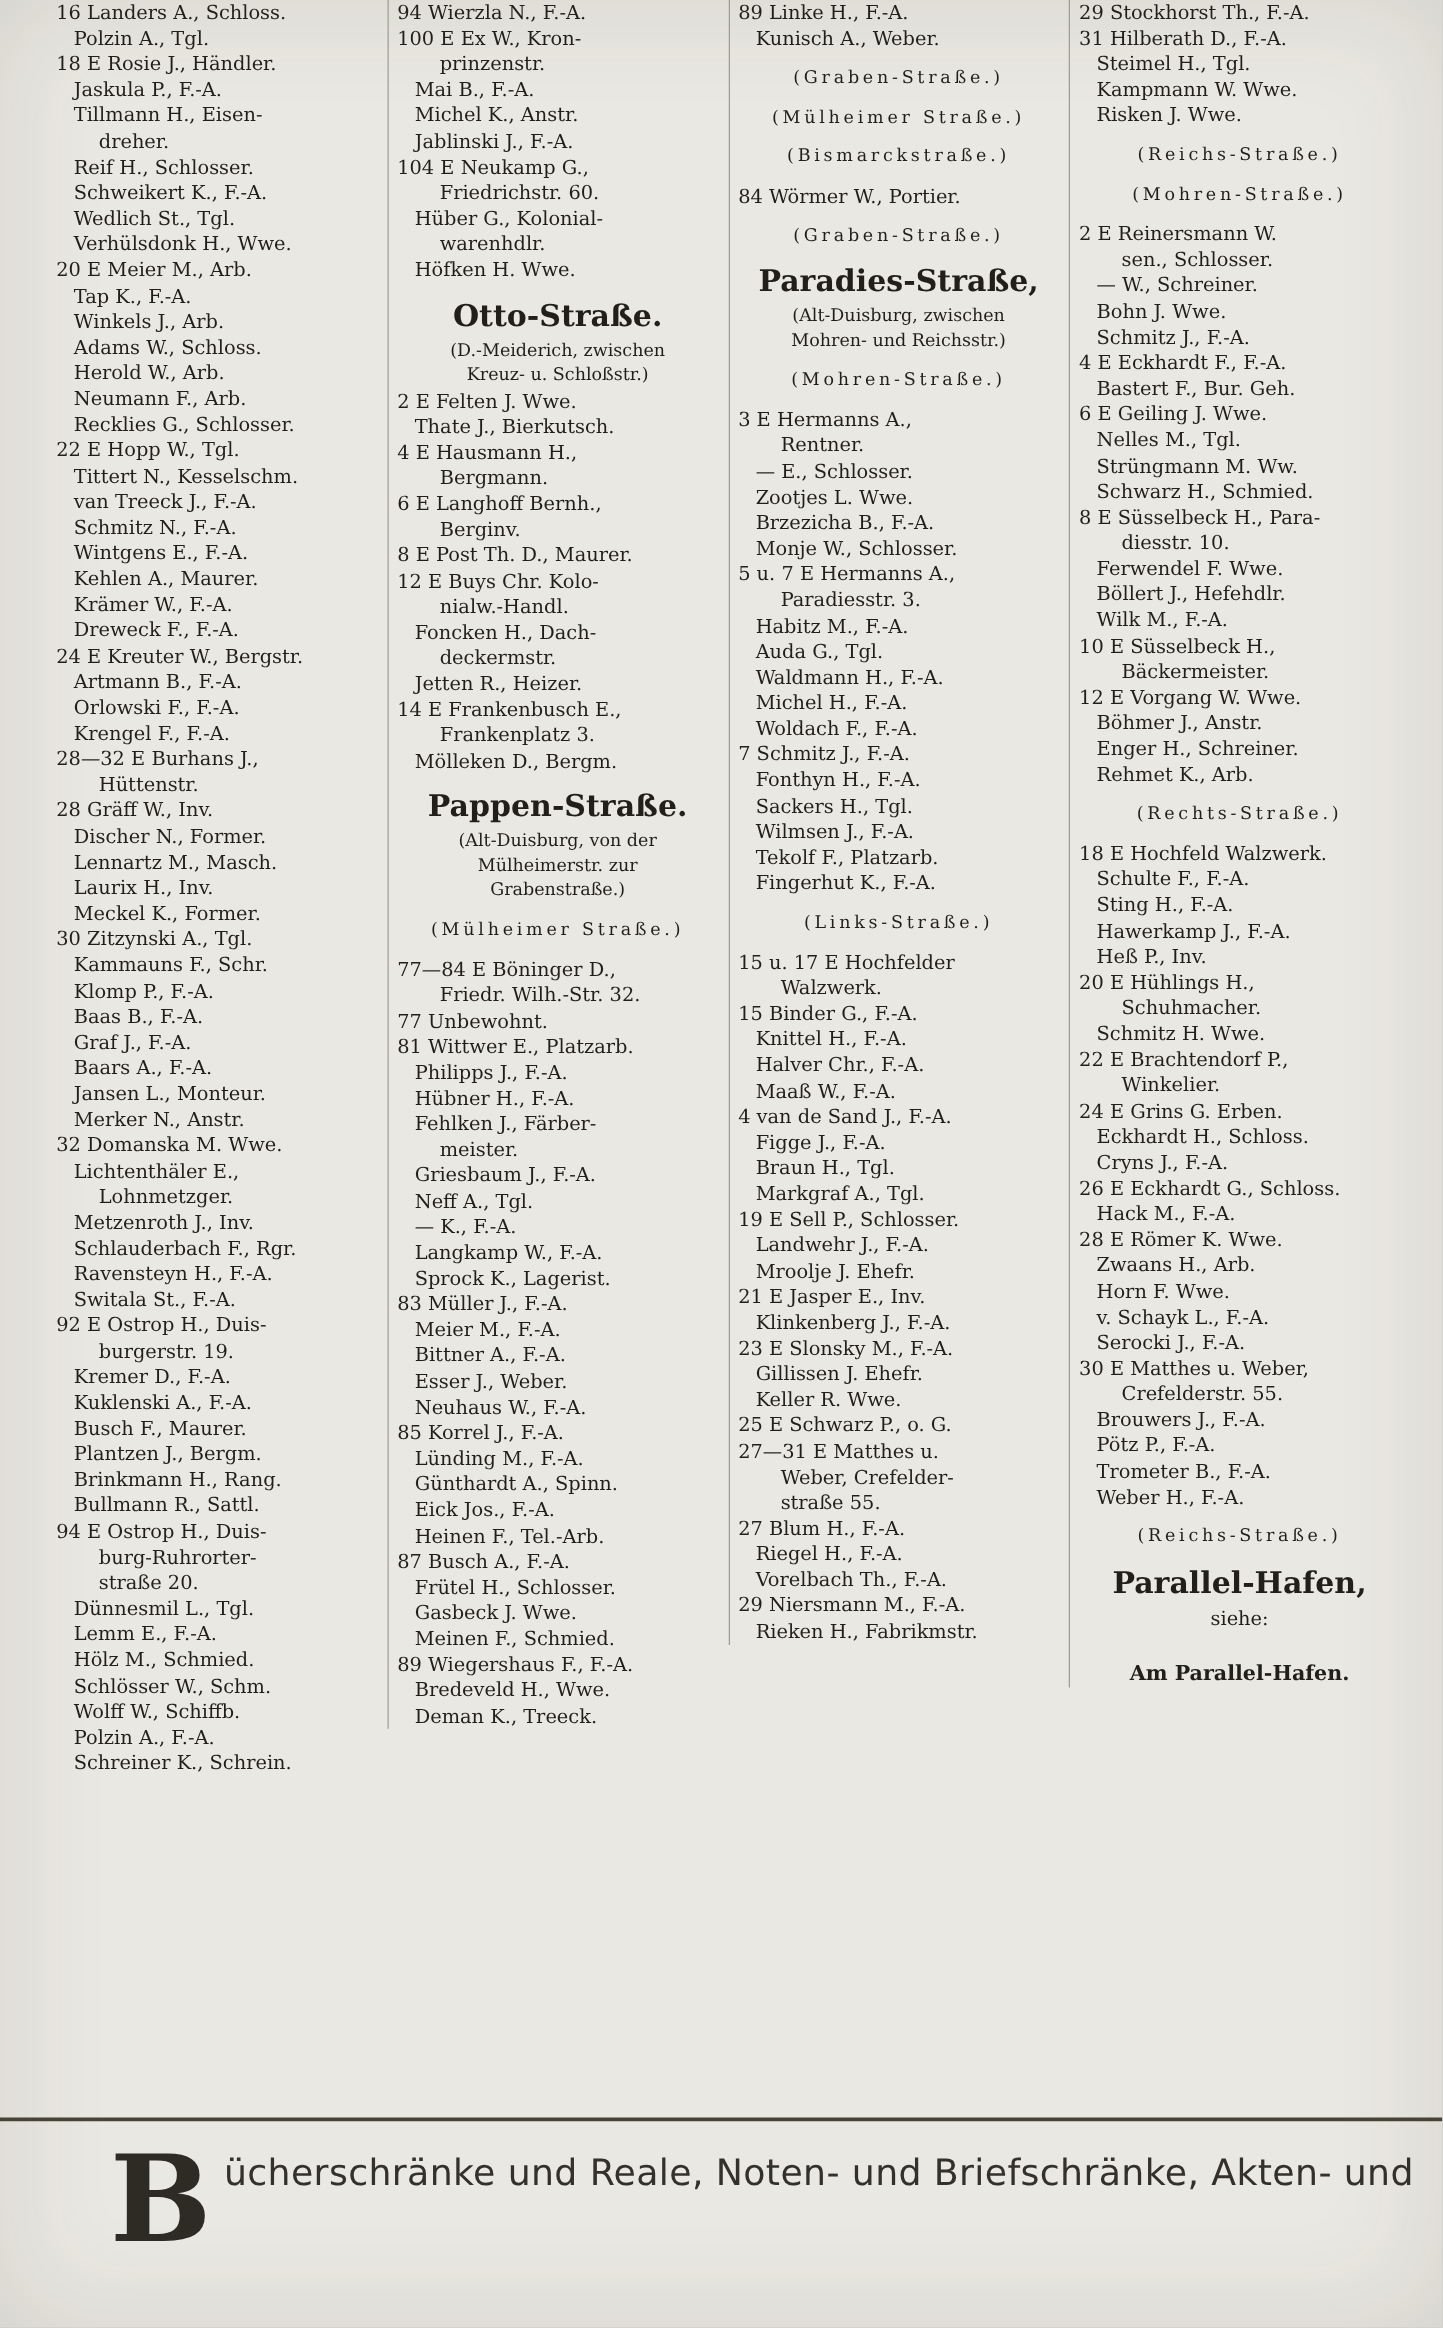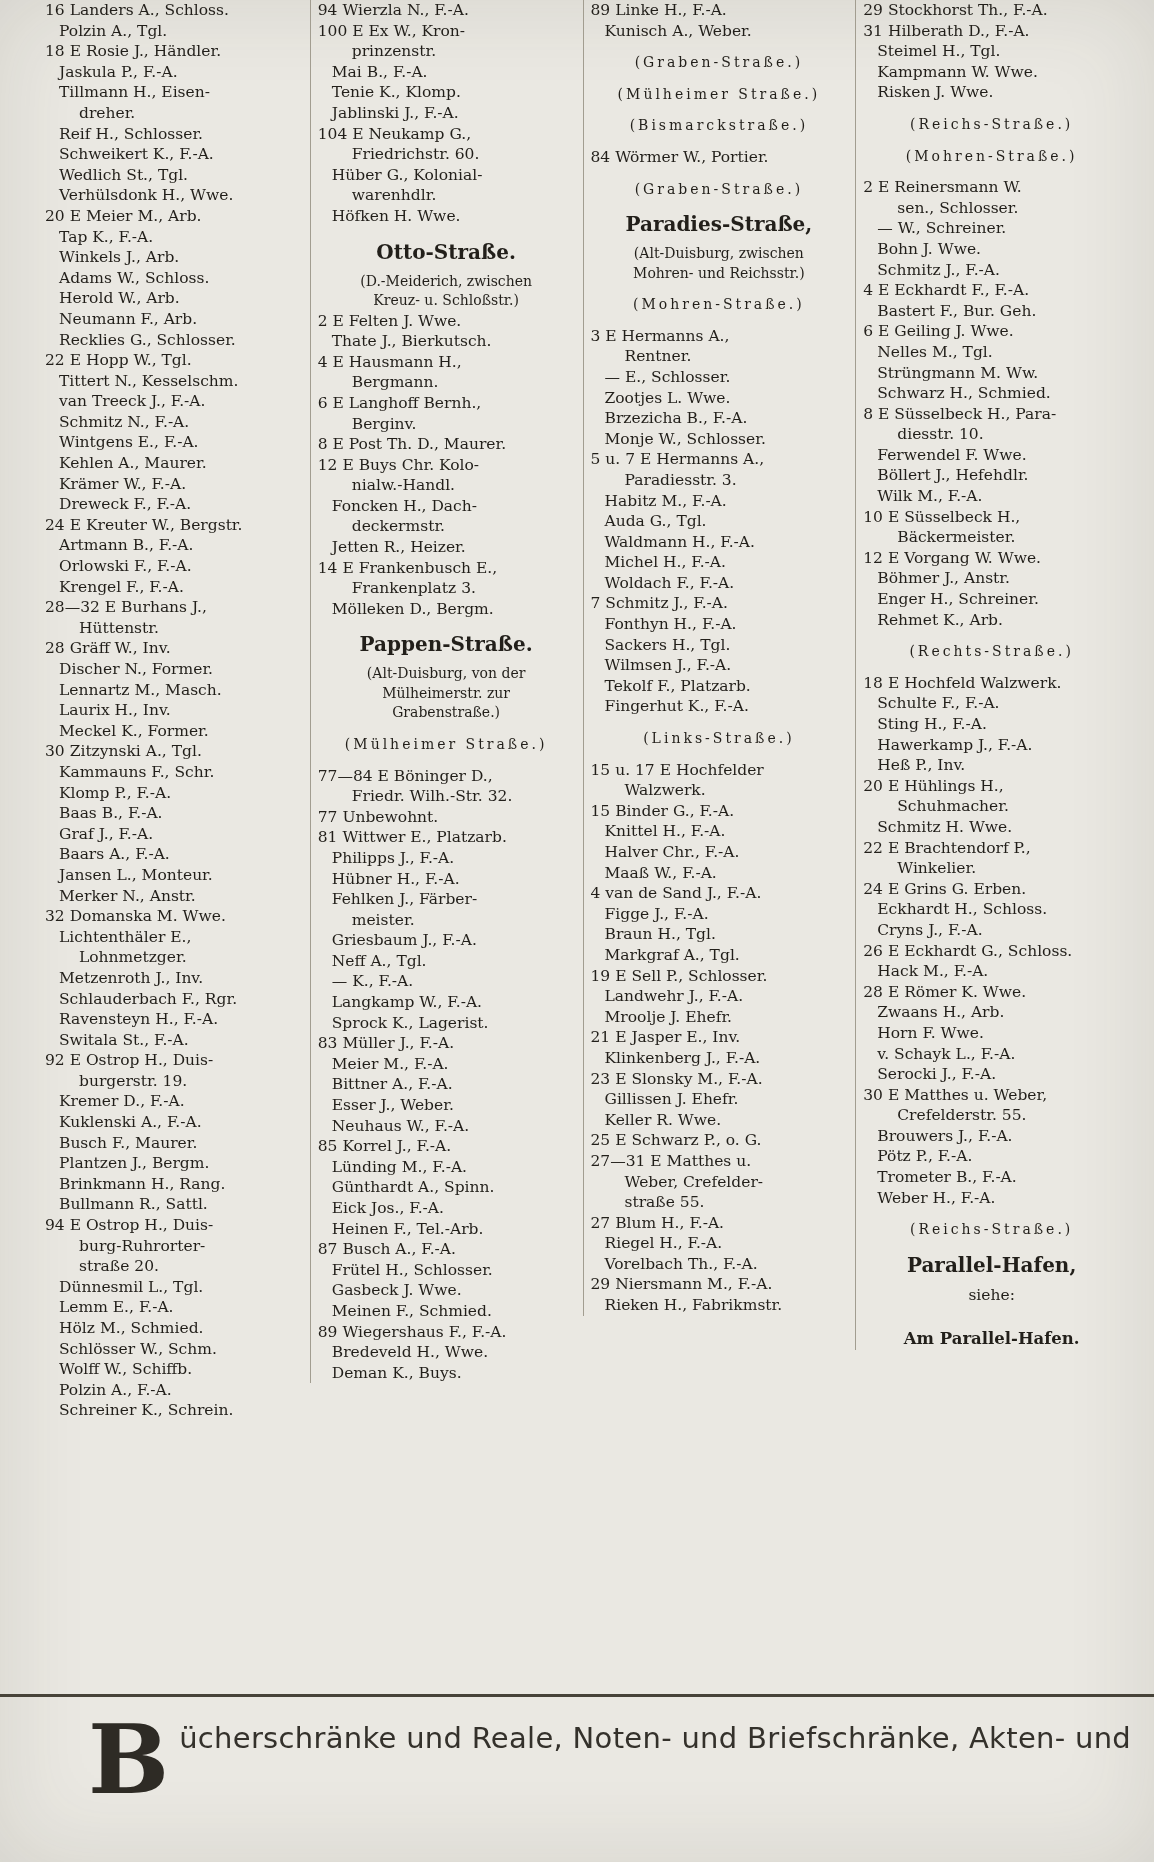--- a/index.html
+++ b/index.html
@@ -17,21 +17,21 @@
   .rh-page  { position:absolute; left:466px; top:42px; font-style:italic; font-size:22px; letter-spacing:1px; }
   .rh-right { position:absolute; left:733px; top:44px; font-weight:bold; font-size:19px; letter-spacing:0.5px; }
   
   .columns { display:flex; align-items:flex-start; padding:0 26px 0 38px; }
   .col { flex:1 1 0; min-width:0; padding:0 8px 0 7px; }
   .col + .col { border-left:1px solid #a29d90; }
   .ln { font-size:15.5px; line-height:20.6px; white-space:nowrap; }
   .ln-e { padding-left:0; }
   .ln-i { padding-left:14px; }
   .ln-c { padding-left:34px; }
-  .ln-h { text-align:center; font-weight:bold; font-size:20px; line-height:25px; margin:13px 0 7px; white-space:nowrap; }
+  .ln-h { text-align:center; font-weight:bold; font-size:24px; line-height:25px; margin:13px 0 7px; white-space:nowrap; }
   .ln-n { text-align:center; font-size:14px; line-height:19.5px; padding-left:0; }
   .ln-s { text-align:center; font-size:14px; letter-spacing:3px; margin:11px 0; padding-left:0; }
   .ln-x { text-align:center; margin-top:7px; }
   .ln-xb { text-align:center; font-weight:bold; font-size:16.5px; margin-top:24px; }
   
   .ad {
     position:absolute; left:0; right:0; bottom:0; height:168px;
     border-top:3px solid #474339;
     padding:18px 40px 0 88px;
     font-family:"DejaVu Sans", sans-serif;
@@ -123,21 +123,21 @@
         <div class="ln ln-i">Schlösser W., Schm.</div>
         <div class="ln ln-i">Wolff W., Schiffb.</div>
         <div class="ln ln-i">Polzin A., F.-A.</div>
         <div class="ln ln-i">Schreiner K., Schrein.</div>
       </section>
     <section class="col">
         <div class="ln ln-e">94 Wierzla N., F.-A.</div>
         <div class="ln ln-e">100 E Ex W., Kron-</div>
         <div class="ln ln-c">prinzenstr.</div>
         <div class="ln ln-i">Mai B., F.-A.</div>
-        <div class="ln ln-i">Tenie K., Klomp.</div>
+        <div class="ln ln-i">Michel K., Anstr.</div>
         <div class="ln ln-i">Jablinski J., F.-A.</div>
         <div class="ln ln-e">104 E Neukamp G.,</div>
         <div class="ln ln-c">Friedrichstr. 60.</div>
         <div class="ln ln-i">Hüber G., Kolonial-</div>
         <div class="ln ln-c">warenhdlr.</div>
         <div class="ln ln-i">Höfken H. Wwe.</div>
         <div class="ln ln-h">Otto-Straße.</div>
         <div class="ln ln-n">(D.-Meiderich, zwischen</div>
         <div class="ln ln-n">Kreuz- u. Schloßstr.)</div>
         <div class="ln ln-e">2 E Felten J. Wwe.</div>
@@ -182,21 +182,21 @@
         <div class="ln ln-i">Lünding M., F.-A.</div>
         <div class="ln ln-i">Günthardt A., Spinn.</div>
         <div class="ln ln-i">Eick Jos., F.-A.</div>
         <div class="ln ln-i">Heinen F., Tel.-Arb.</div>
         <div class="ln ln-e">87 Busch A., F.-A.</div>
         <div class="ln ln-i">Frütel H., Schlosser.</div>
         <div class="ln ln-i">Gasbeck J. Wwe.</div>
         <div class="ln ln-i">Meinen F., Schmied.</div>
         <div class="ln ln-e">89 Wiegershaus F., F.-A.</div>
         <div class="ln ln-i">Bredeveld H., Wwe.</div>
-        <div class="ln ln-i">Deman K., Buys.</div>
+        <div class="ln ln-i">Deman K., Treeck.</div>
       </section>
     <section class="col">
         <div class="ln ln-e">89 Linke H., F.-A.</div>
         <div class="ln ln-i">Kunisch A., Weber.</div>
         <div class="ln ln-s">(Graben-Straße.)</div>
         <div class="ln ln-s">(Mülheimer Straße.)</div>
         <div class="ln ln-s">(Bismarckstraße.)</div>
         <div class="ln ln-e">84 Wörmer W., Portier.</div>
         <div class="ln ln-s">(Graben-Straße.)</div>
         <div class="ln ln-h">Paradies-Straße,</div>

